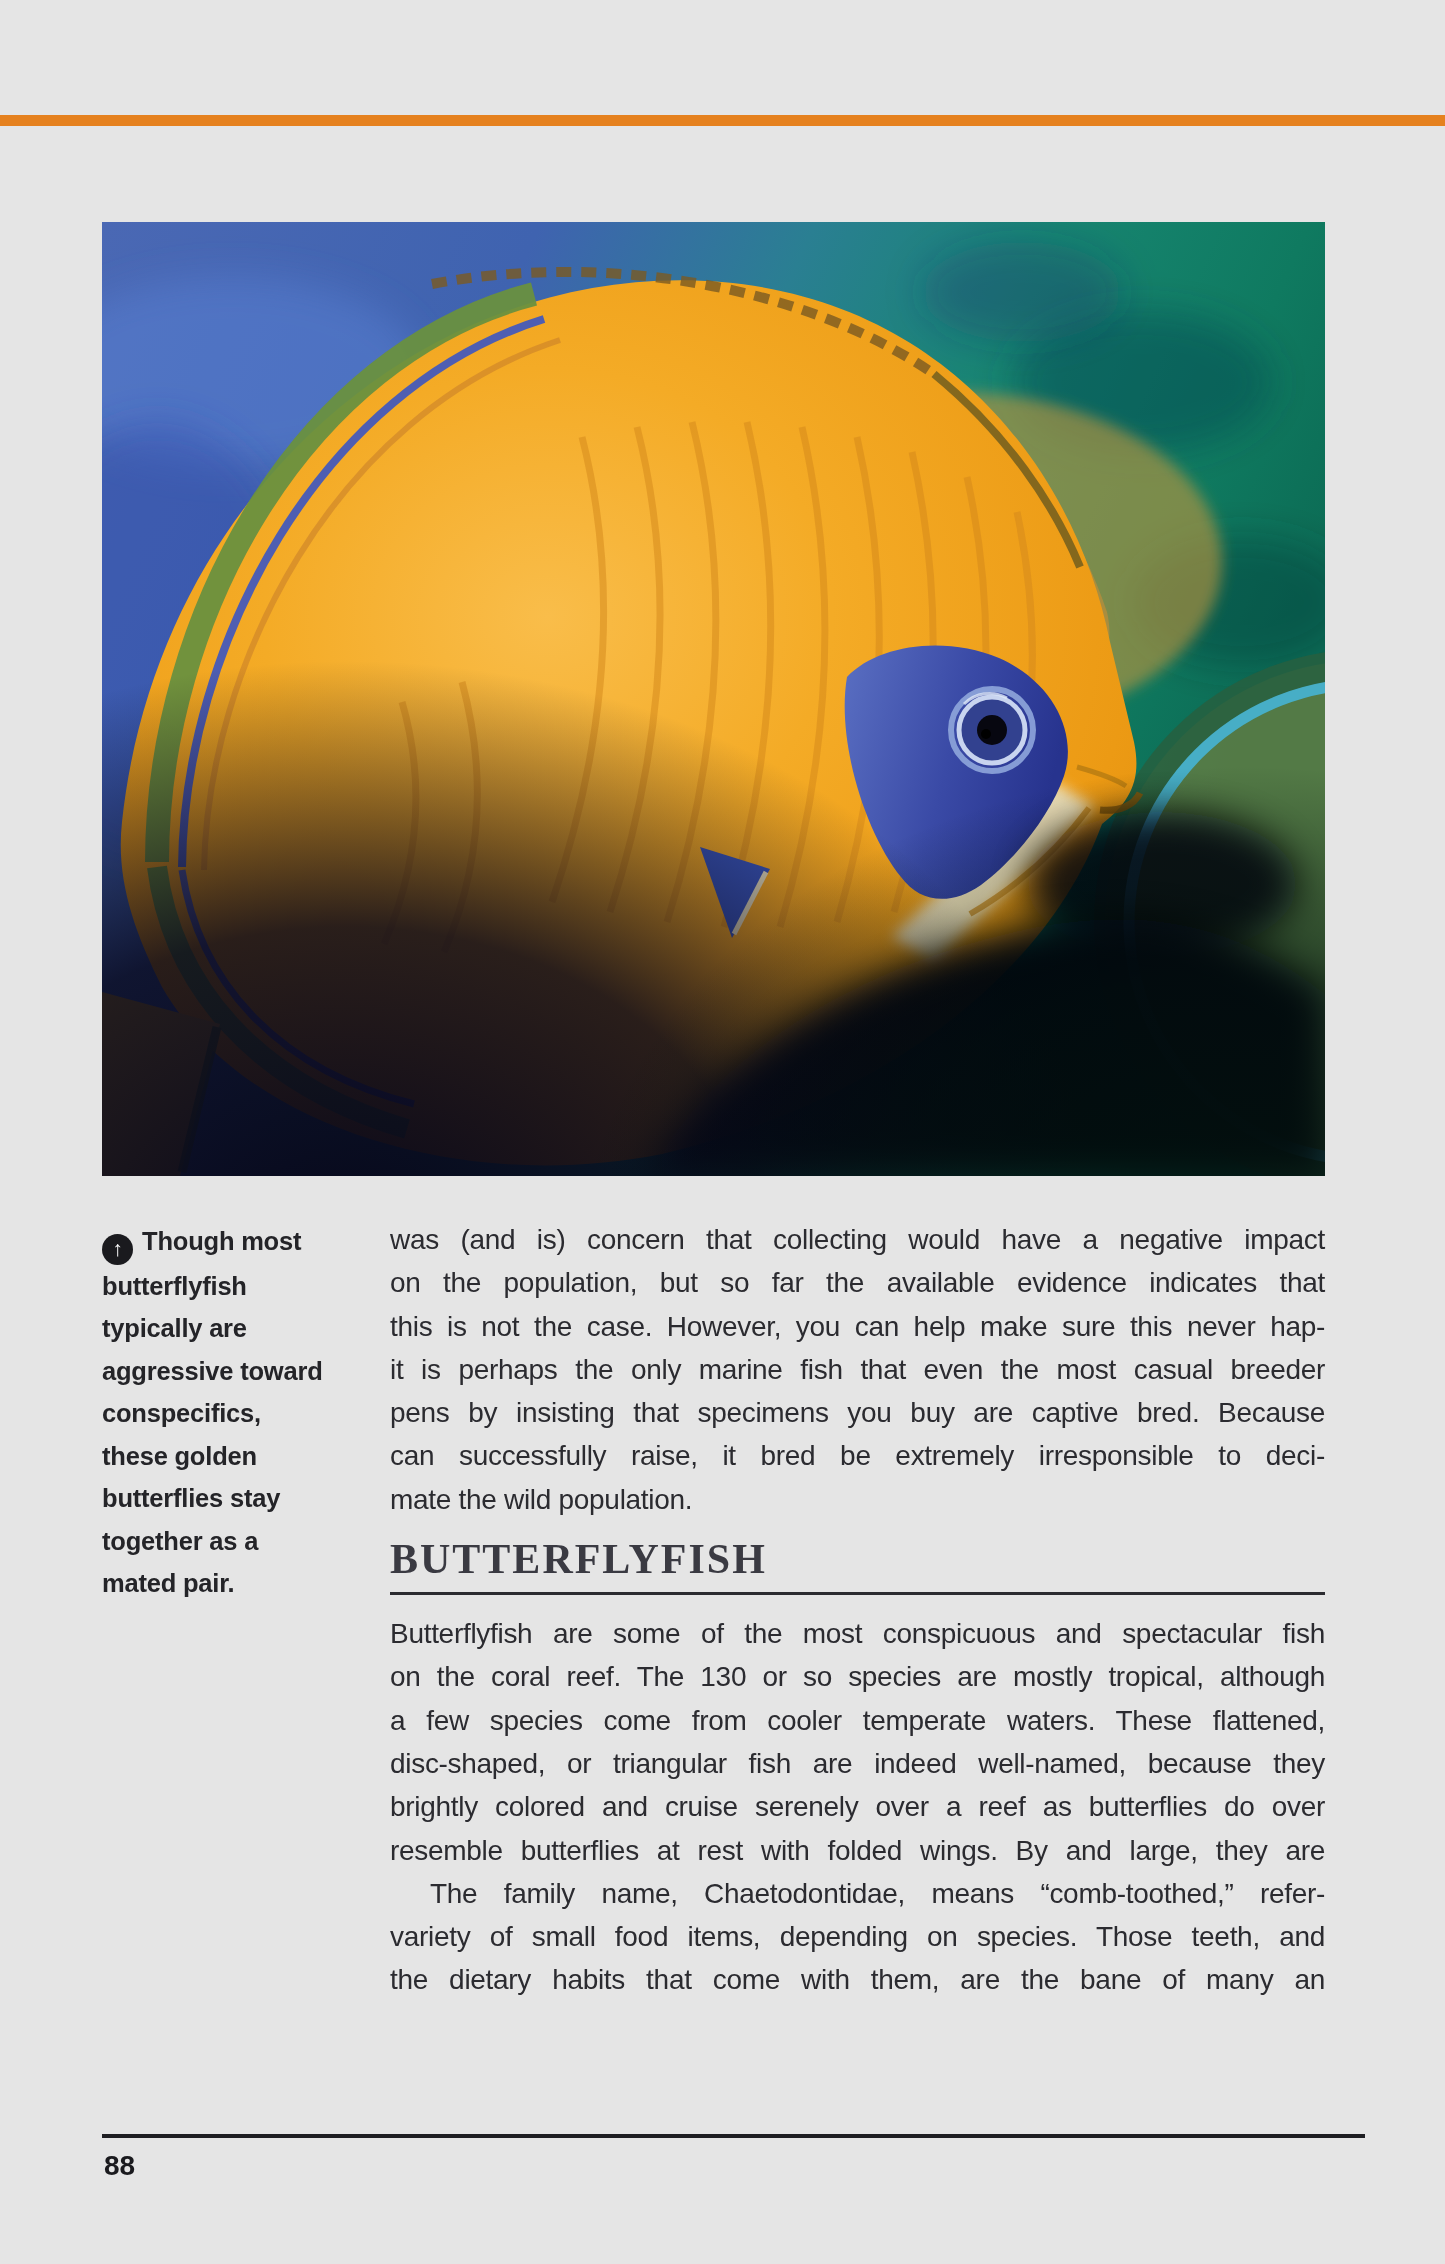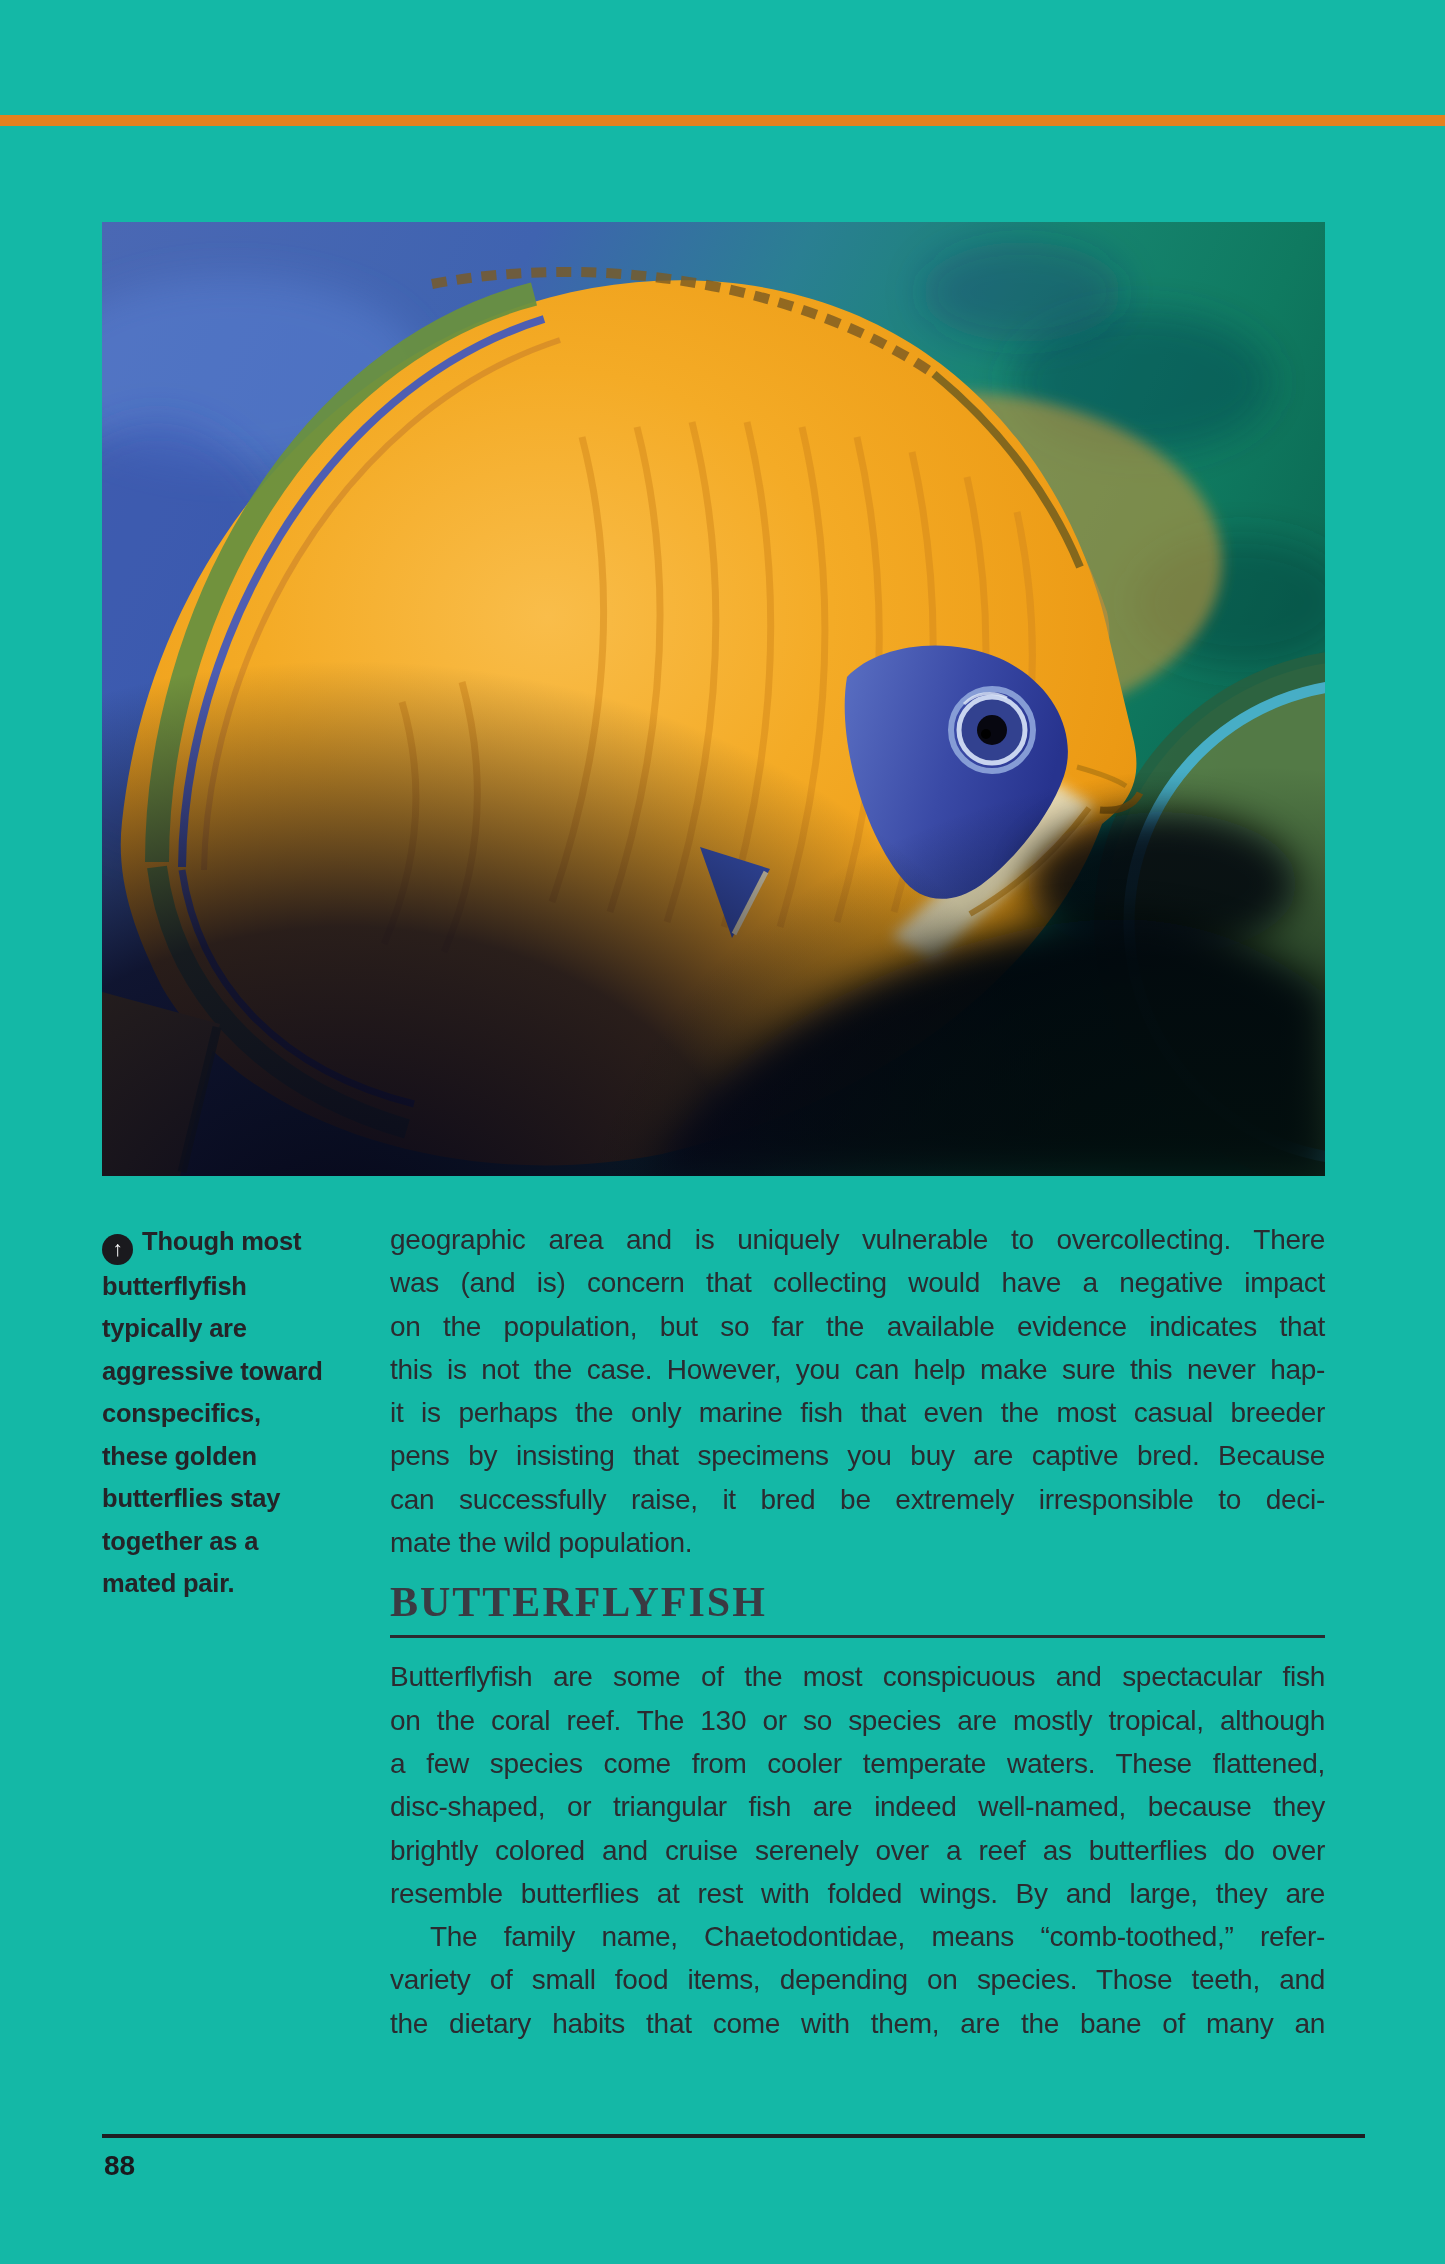--- a/index.html
+++ b/index.html
@@ -1,16 +1,16 @@
 <!DOCTYPE html>
 <html><head>
 <meta charset="utf-8">
 <style>
   html,body{margin:0;padding:0;background:#ffffff;}
-  .page{position:relative;width:1445px;height:2264px;background:#14b8a6;overflow:hidden;
+  .page{position:relative;width:1445px;height:2264px;background:#e5e5e5;overflow:hidden;
         font-family:"Liberation Sans",sans-serif;color:#2b2b30;}
   .accent-bar{position:absolute;left:0;top:115px;width:1445px;height:11px;}
   .photo{position:absolute;left:102px;top:222px;width:1223px;height:954px;}
   .photo svg{display:block;width:100%;height:100%;}
 
   .caption{position:absolute;left:102px;top:1220px;width:252px;
            font-weight:bold;font-size:25.5px;line-height:42.5px;color:#242428;letter-spacing:-0.2px;}
   .caption-first{white-space:nowrap;}
   .arrow-badge{display:inline-flex;align-items:center;justify-content:center;
                width:31px;height:31px;border-radius:50%;background:#1a1a1e;color:#ffffff;
@@ -160,21 +160,20 @@
         <div class="caption-line">conspecifics,</div>
         <div class="caption-line">these golden</div>
         <div class="caption-line">butterflies stay</div>
         <div class="caption-line">together as a</div>
         <div class="caption-line">mated pair.</div>
       </div>
   </div>
 
   <div class="bodycol">
     <div>
-        <div class="body-line">geographic area and is uniquely vulnerable to overcollecting. There</div>
         <div class="body-line">was (and is) concern that collecting would have a negative impact</div>
         <div class="body-line">on the population, but so far the available evidence indicates that</div>
         <div class="body-line">this is not the case. However, you can help make sure this never hap-</div>
         <div class="body-line">it is perhaps the only marine fish that even the most casual breeder</div>
         <div class="body-line">pens by insisting that specimens you buy are captive bred. Because</div>
         <div class="body-line">can successfully raise, it bred be extremely irresponsible to deci-</div>
         <div class="body-line last-line">mate the wild population.</div>
       </div>
 
     <div class="section-heading">BUTTERFLYFISH</div>

